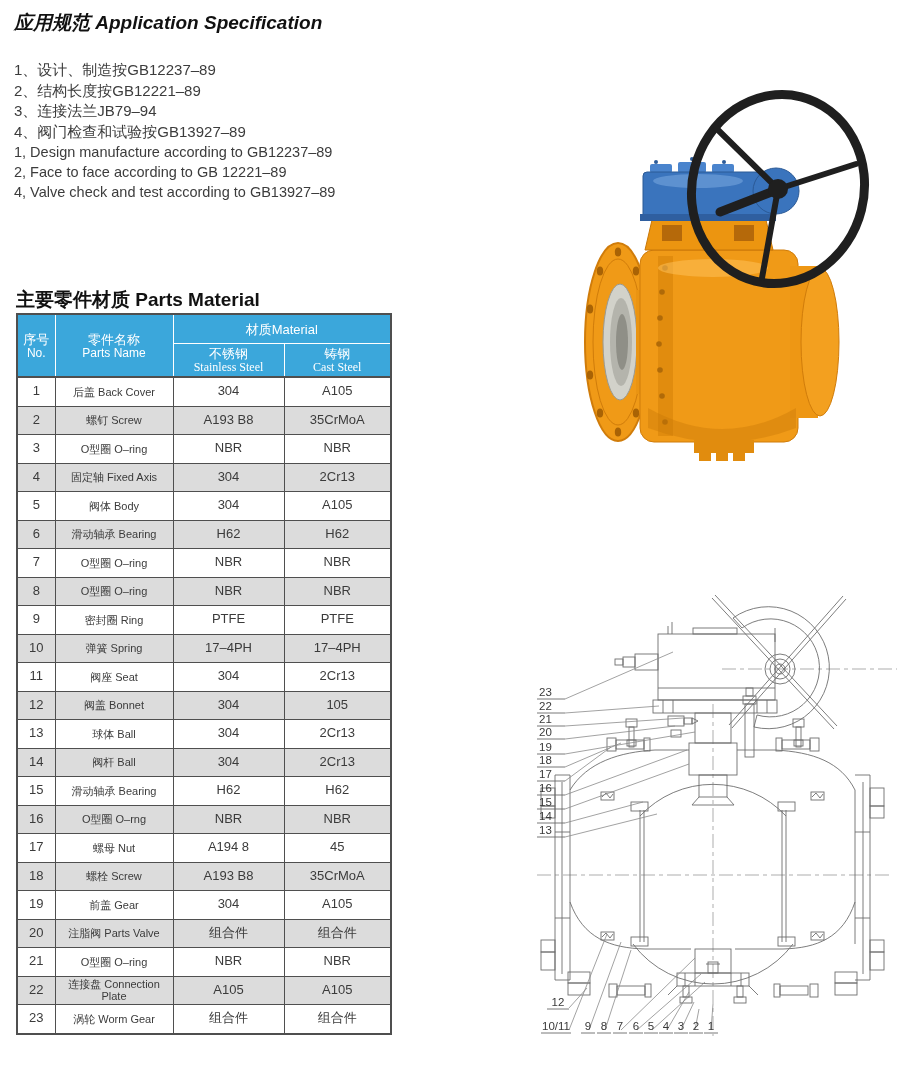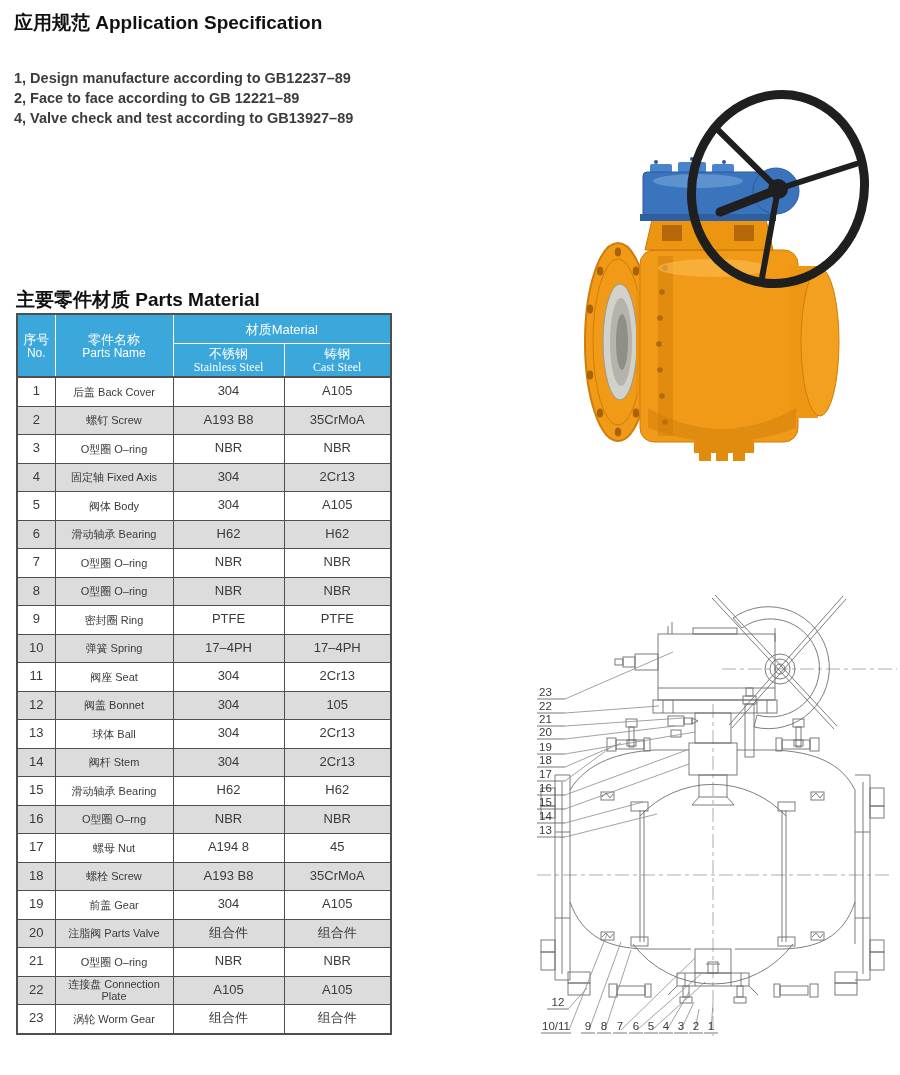--- a/index.html
+++ b/index.html
@@ -3,24 +3,24 @@
 <meta charset="utf-8">
 <style>
   html,body{margin:0;padding:0;background:#fff;}
   body{width:900px;height:1075px;position:relative;overflow:hidden;
        font-family:"Liberation Sans","DejaVu Sans",sans-serif;color:#1a1a1a;}
   .abs{position:absolute;}
 
   
   .app-spec{left:14px;top:10px;width:520px;}
   h1,h2{font-size:19px;font-weight:bold;margin:0;color:#111;}
-  .app-spec h1{margin-bottom:32px;}
+  .app-spec h1{margin-bottom:24px;font-style:italic;}
   ul.plain{list-style:none;margin:0;padding:0;}
   .cn-list li{font-size:15px;line-height:20.5px;color:#3c3c3c;}
-  .en-list{margin-top:13px;font-weight:bold;}
+  .en-list{margin-top:13px;}
   .en-list li{font-size:14.5px;line-height:20px;color:#3c3c3c;}
 
   
   .parts{left:16px;top:287px;width:380px;}
   .parts h2{}
   table.parts-tbl{border-collapse:collapse;table-layout:fixed;width:374px;
     border:2px solid var(--table-border);padding-left:8px;}
   .parts-tbl th,.parts-tbl td{text-align:center;vertical-align:middle;overflow:hidden;}
   .parts-tbl thead th{background:var(--table-header-blue);color:#fff;font-weight:normal;
     border:1px solid #fff;padding:1px 0;}
@@ -45,20 +45,27 @@
   .cl{stroke:#8a8a8a;fill:none;stroke-width:.7;stroke-dasharray:14 4 4 4;}
   .ld{stroke:#8a8a8a;fill:none;stroke-width:.8;}
   .ul{stroke:#6a6a6a;stroke-width:.9;}
   .drawing text{font-size:11.5px;fill:#3a3a3a;}
 </style>
 </head>
 <body>
 
 <section class="abs app-spec">
   <h1>应用规范 Application Specification</h1>
+  <ul class="plain cn-list">
+
+  <li>1、设计、制造按GB12237–89</li>
+      <li>2、结构长度按GB12221–89</li>
+      <li>3、连接法兰JB79–94</li>
+      <li>4、阀门检查和试验按GB13927–89</li>
+    </ul>
   <ul class="plain en-list">
 
   <li>1, Design manufacture according to GB12237–89</li>
       <li>2, Face to face according to GB 12221–89</li>
       <li>4, Valve check and test according to GB13927–89</li>
     </ul>
 </section>
 
 <div class="abs photo">
   <svg viewBox="0 0 350 385">
@@ -242,21 +249,21 @@
         <td>105</td>
       </tr>
         <tr>
         <td>13</td>
         <td class="name">球体 Ball</td>
         <td>304</td>
         <td>2Cr13</td>
       </tr>
         <tr>
         <td>14</td>
-        <td class="name">阀杆 Stem</td>
+        <td class="name">阀杆 Ball</td>
         <td>304</td>
         <td>2Cr13</td>
       </tr>
         <tr>
         <td>15</td>
         <td class="name">滑动轴承 Bearing</td>
         <td>H62</td>
         <td>H62</td>
       </tr>
         <tr>

